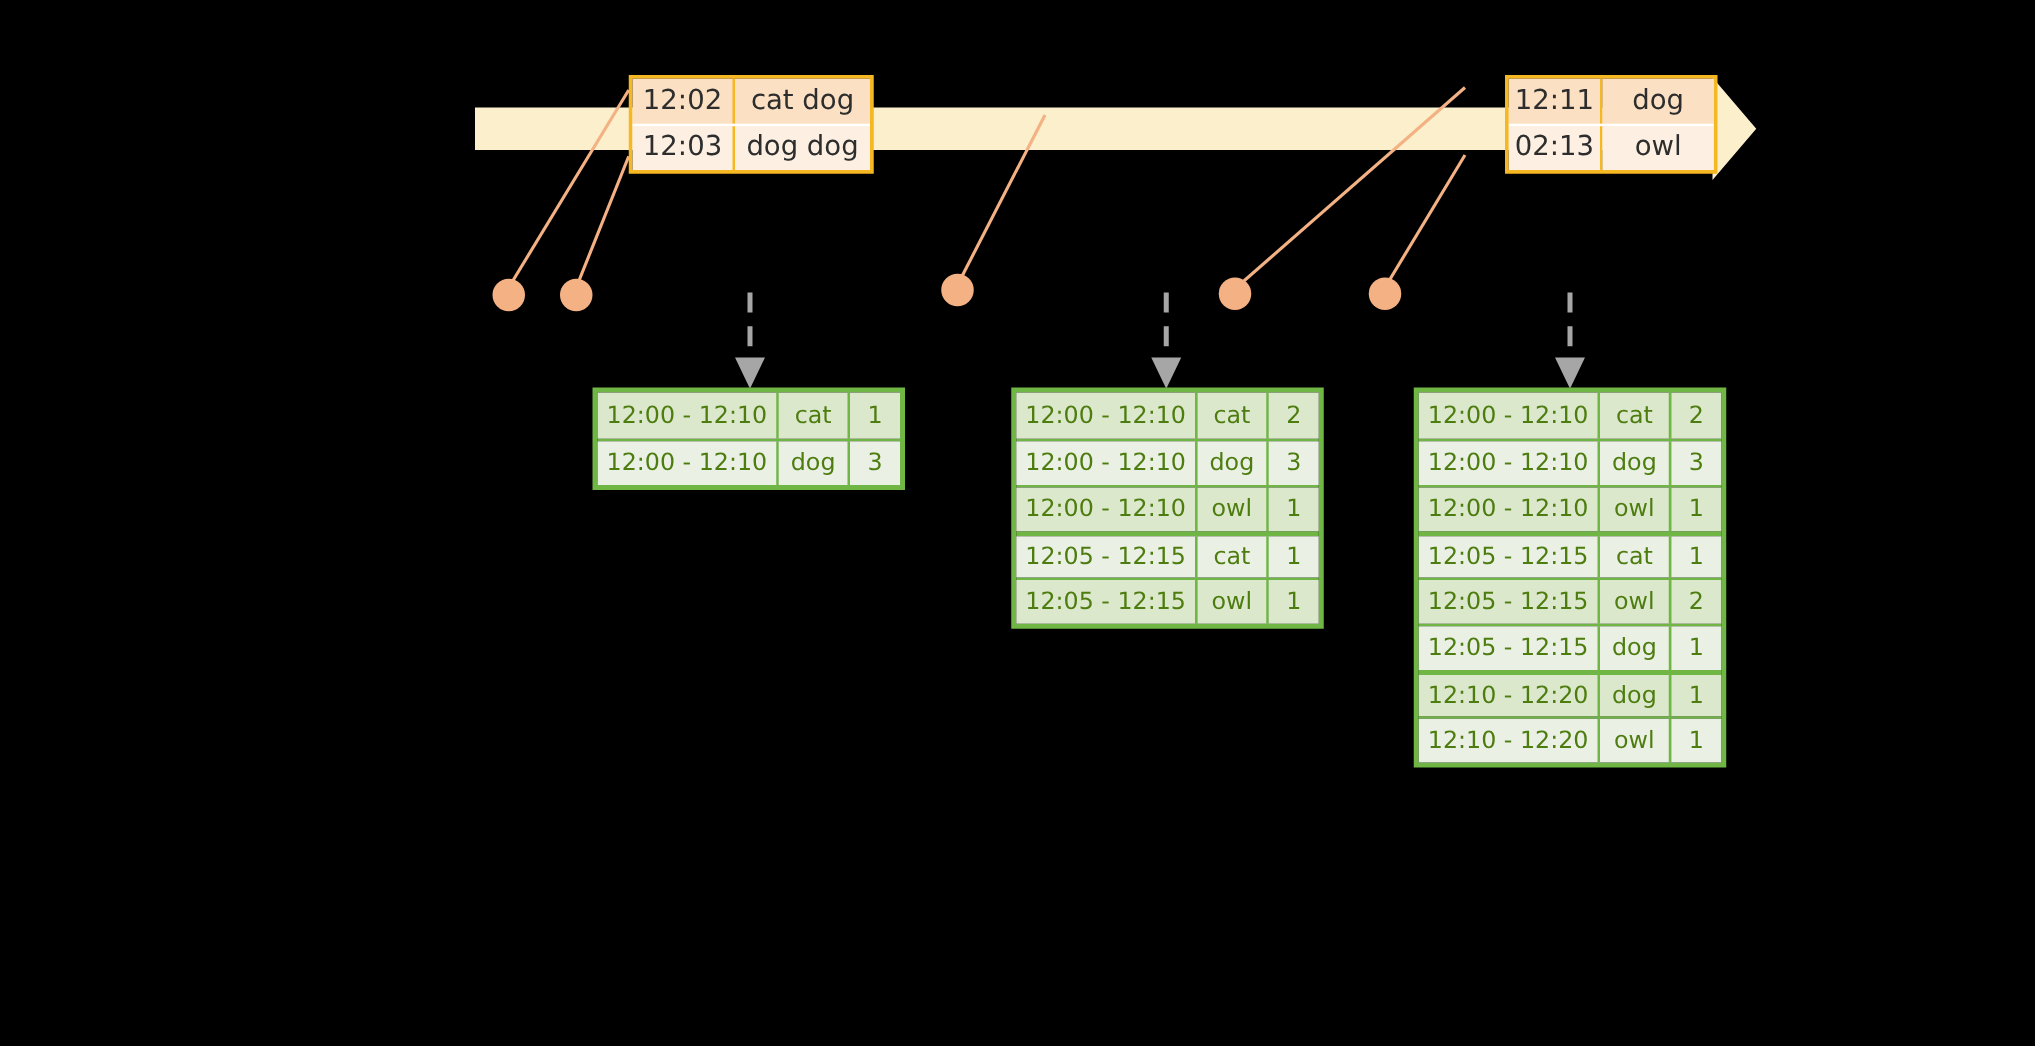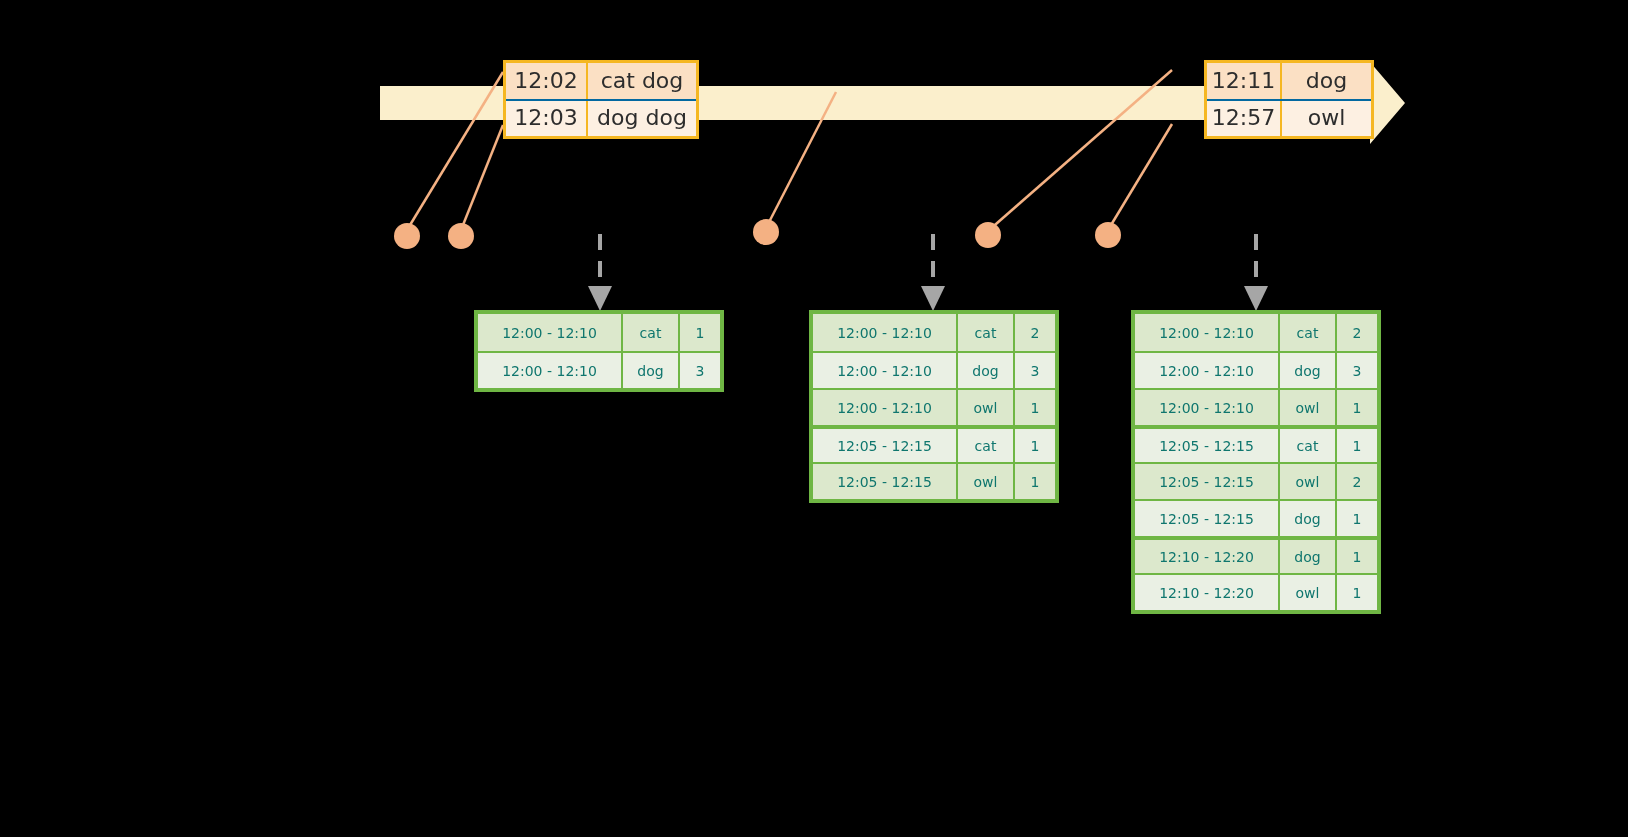--- a/index.html
+++ b/index.html
@@ -5,40 +5,40 @@
   html,body{margin:0;padding:0;background:#000;}
   body{width:1628px;height:837px;position:relative;overflow:hidden;
        font-family:"DejaVu Sans","Liberation Sans",sans-serif;}
   .stage{position:absolute;left:0;top:0;width:1628px;height:837px;}
   svg.layer{position:absolute;left:0;top:0;width:1628px;height:837px;pointer-events:none;}
 
   
   .evt{position:absolute;border:3px solid #F5B722;box-sizing:border-box;
        display:flex;flex-direction:column;z-index:5;}
   .evt .row{display:flex;flex:1 1 0;}
-  .evt .row + .row{border-top:2px solid #0369a1;}
+  .evt .row + .row{border-top:2px solid #ffffff;}
   .evt .c-time{display:flex;align-items:center;justify-content:center;
        box-sizing:border-box;border-right:2px solid #F5B722;}
   .evt .c-val{display:flex;align-items:center;justify-content:center;
        box-sizing:border-box;flex:1 1 auto;}
   .evt .r0 .c-time,.evt .r0 .c-val{background:#FBE0C4;}
   .evt .r1 .c-time,.evt .r1 .c-val{background:#FDF0E2;}
   .evt .cellTxt{color:#2d2d2d;font-size:22px;line-height:1;white-space:nowrap;}
 
   
   .gtable{position:absolute;border:4px solid #6FB644;box-sizing:border-box;z-index:6;}
   .gtable .grow{display:flex;height:37px;box-sizing:border-box;}
   .gtable .grow + .grow{border-top:2px solid #6FB644;}
   .gtable .grow.thick{border-top:4px solid #6FB644;}
   .gcell{display:flex;align-items:center;justify-content:center;box-sizing:border-box;}
   .g-win{border-right:2px solid #6FB644;}
   .g-key{border-right:2px solid #6FB644;}
   .shadeA{background:#DCE8CC;}
   .shadeB{background:#EAF0E4;}
-  .gtxt{color:#0f766e;font-size:14px;line-height:1;white-space:nowrap;}
+  .gtxt{color:#4d7c0f;font-size:19px;line-height:1;white-space:nowrap;}
 </style>
 </head>
 <body>
 
 <div class="stage">
 
   <svg class="layer" viewBox="0 0 1628 837" xmlns="http://www.w3.org/2000/svg">
 
     <g>
       <polygon points="380,86 1370,86 1370,62 1405,103 1370,144 1370,120 380,120" fill="#FBEFCC"></polygon>
@@ -96,21 +96,21 @@
     <div class="row r0">
       <div class="c-time" style="width:75px;">
         <span class="cellTxt">12:11</span>
       </div>
       <div class="c-val">
         <span class="cellTxt">dog</span>
       </div>
     </div>
     <div class="row r1">
       <div class="c-time" style="width:75px;">
-        <span class="cellTxt">12:57</span>
+        <span class="cellTxt">02:13</span>
       </div>
       <div class="c-val">
         <span class="cellTxt">owl</span>
       </div>
     </div>
   </div>
 
   <div class="gtable" style="left:474px;top:310px;width:250px;">
     <div class="grow">
       <div class="gcell g-win shadeA" style="width:145px;">

